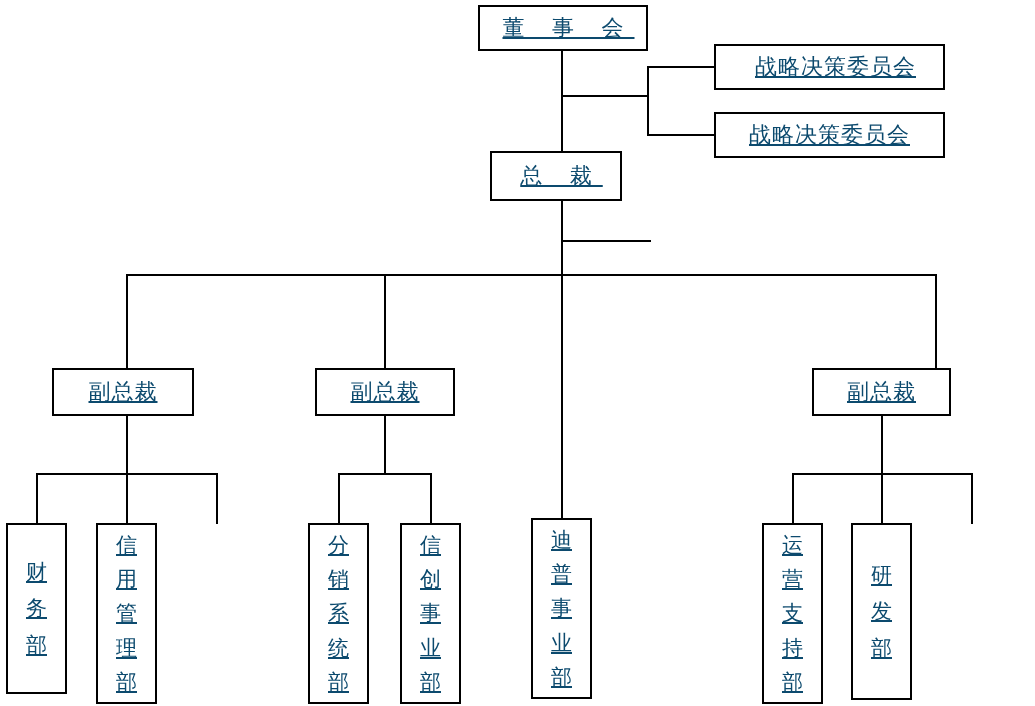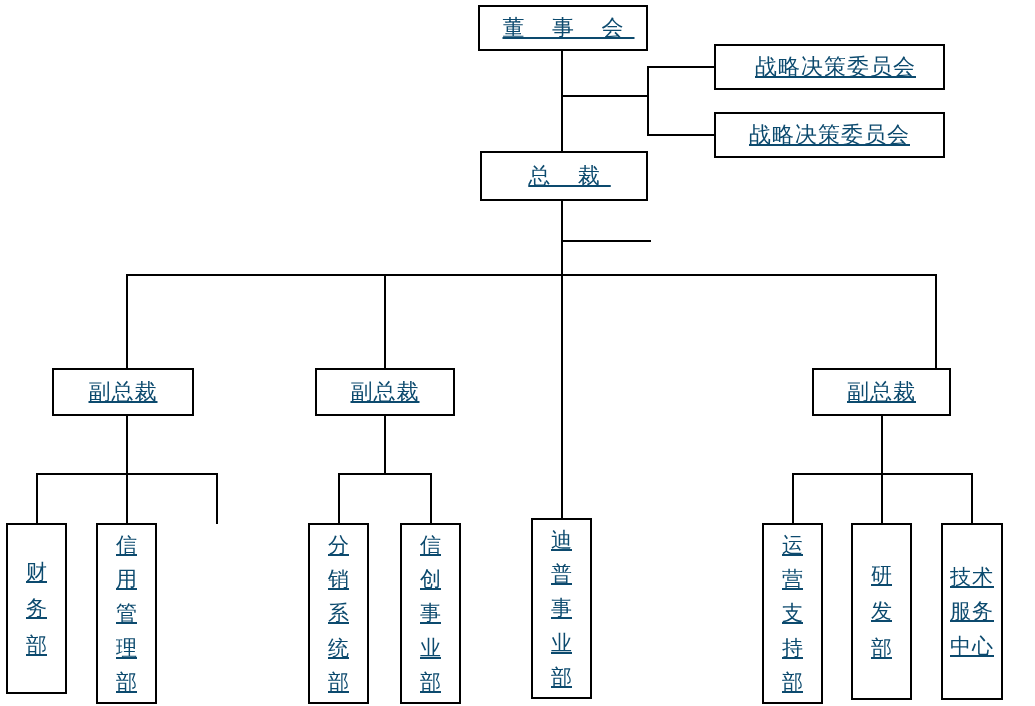--- a/index.html
+++ b/index.html
@@ -122,21 +122,21 @@
   </div>
 
   <div class="node horiz" style="left:714px; top:44px; width:231px; height:46px;padding-left:12px;">
     <span class="label">战略决策委员会</span>
   </div>
 
   <div class="node horiz" style="left:714px; top:112px; width:231px; height:46px;">
     <span class="label">战略决策委员会</span>
   </div>
 
-  <div class="node horiz spaced" style="left:480px; top:151px; width:168px; height:50px;">
+  <div class="node horiz spaced" style="left:490px; top:151px; width:132px; height:50px;">
     <span class="label">总  裁</span>
   </div>
 
 
   <div class="node horiz" style="left:52px; top:368px; width:142px; height:48px;">
     <span class="label">副总裁</span>
   </div>
 
   <div class="node horiz" style="left:315px; top:368px; width:140px; height:48px;">
     <span class="label">副总裁</span>
@@ -192,19 +192,14 @@
 持
 部</span>
   </div>
 
   <div class="node vert" style="left:851px; top:523px; width:61px; height:177px;">
     <span class="label">研
 发
 部</span>
   </div>
 
-  <div class="node vert two-col" style="left:941px; top:523px; width:62px; height:177px;">
-    <span class="label">技术
-服务
-中心</span>
-  </div>
 
 </div>
 
 </body></html>

